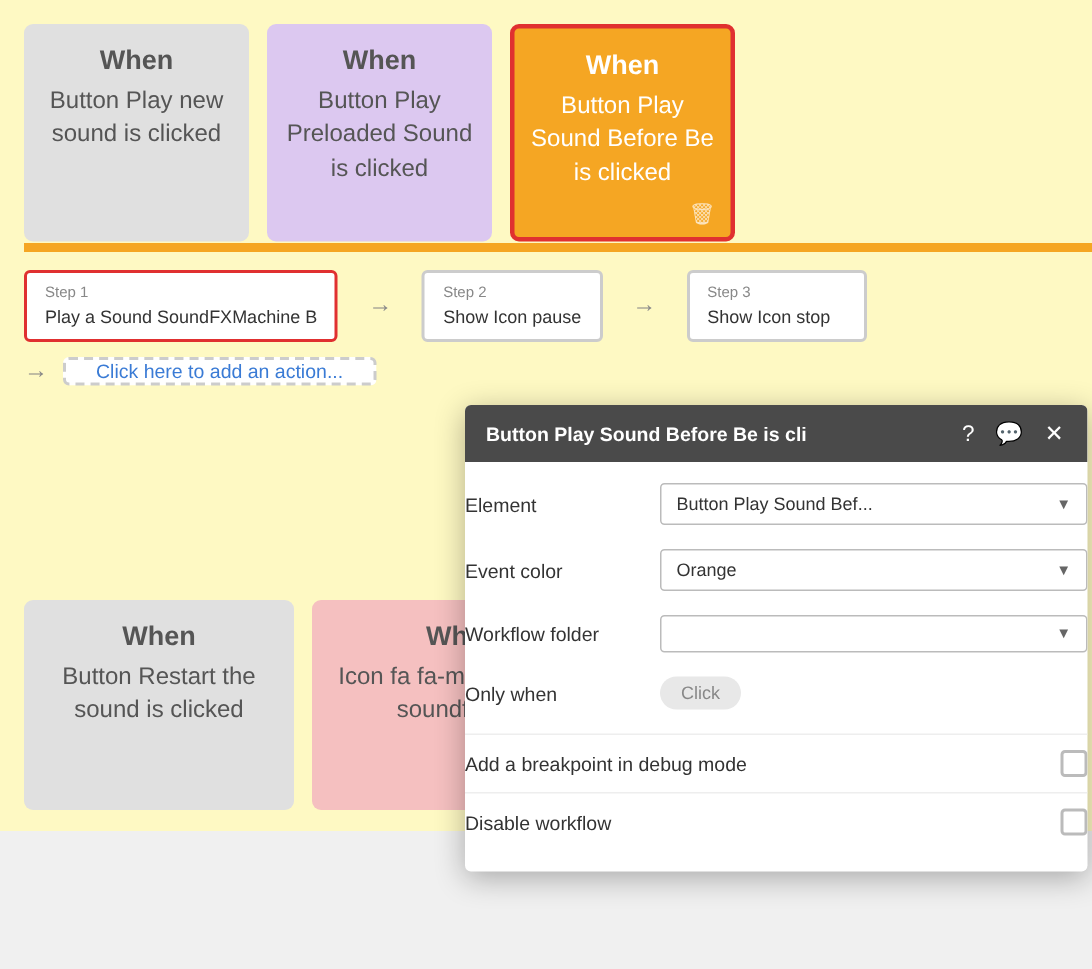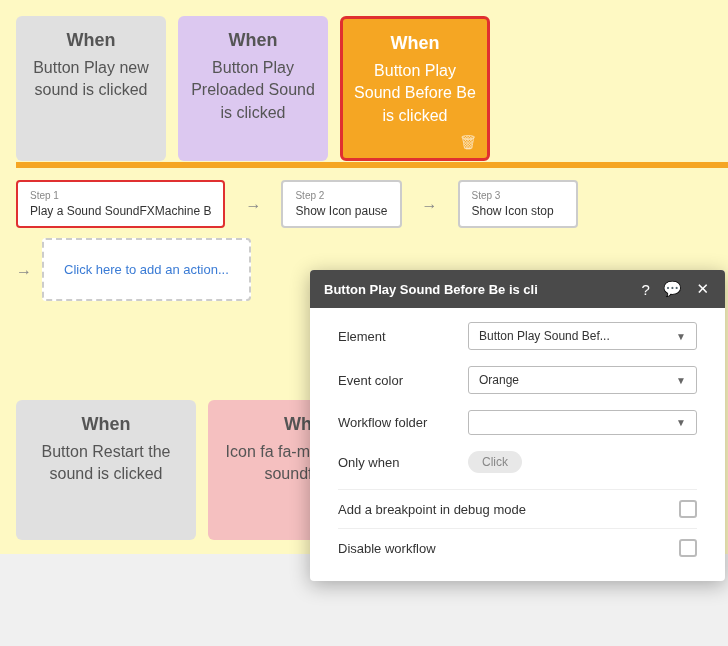--- a/index.html
+++ b/index.html
@@ -139,21 +139,21 @@
     }
 
     .add-action-arrow {
       color: #888;
       font-size: 16px;
     }
 
     .add-action-btn {
       border: 2px dashed #ccc;
       border-radius: 4px;
-      padding: 22px 20px;
+      padding: 0 20px;
       background: white;
       color: #3a7bd5;
       font-size: 13px;
       cursor: pointer;
       min-width: 180px;
       text-align: center;
     }
 
     
     .bottom-cards-row {
@@ -223,21 +223,21 @@
     .modal-icon-btn {
       color: white;
       font-size: 15px;
       cursor: pointer;
       background: none;
       border: none;
       padding: 0 2px;
     }
 
     .modal-body {
-      padding: 14px 28px;
+      padding: 14px 0;
     }
 
     .form-row {
       display: flex;
       align-items: center;
       margin-bottom: 16px;
     }
 
     .form-label {
       width: 130px;

